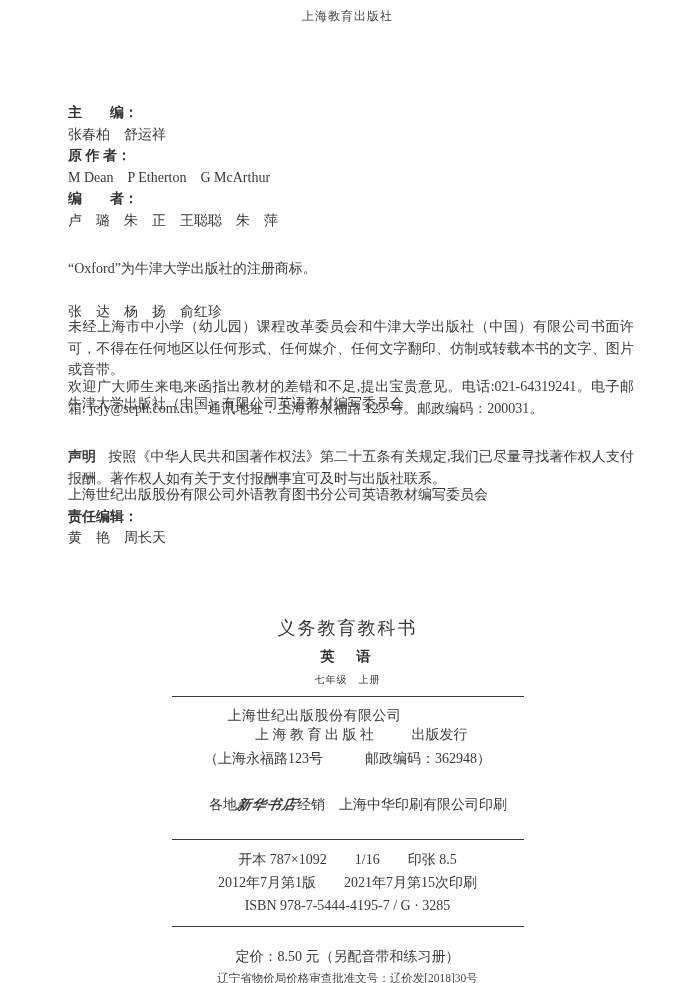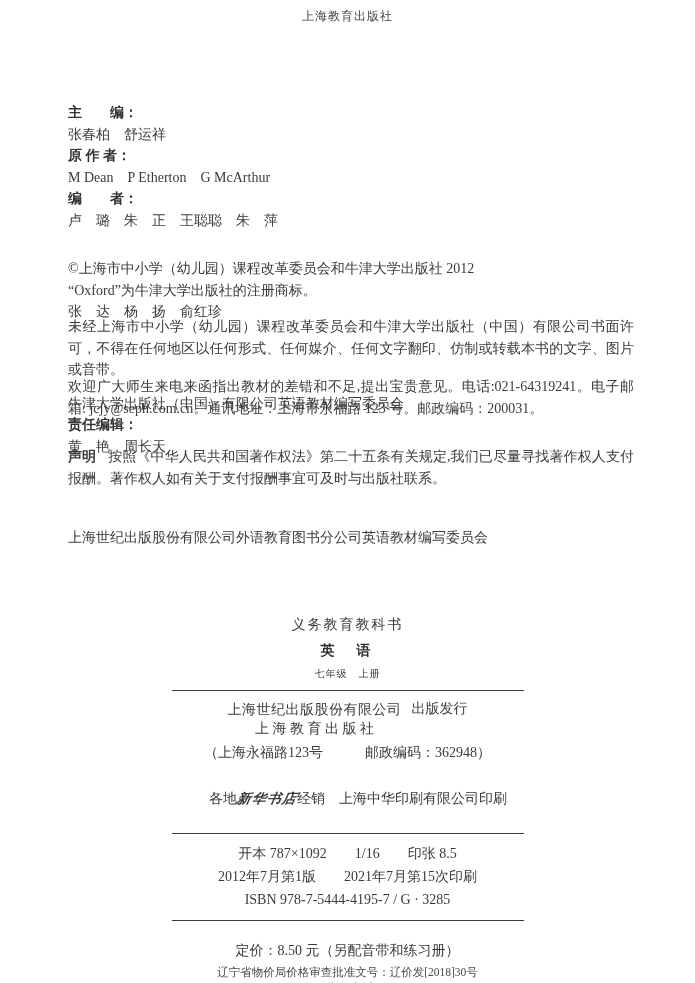--- a/index.html
+++ b/index.html
@@ -27,25 +27,25 @@
   
   .para { position:absolute; left:68px; width:566px; line-height:21.5px; text-align:justify; }
   .p-copyright { top:258px; }
   .p-permission { top:316px; }
   .p-feedback { top:376px; }
   .p-statement { top:446px; }
   .stmt-label { font-weight:bold; margin-right:12px; }
   
   .colophon { position:absolute; top:616px; left:50%; transform:translateX(-50%);
               width:352px; text-align:center; }
-  .series { font-size:14px; letter-spacing:2px; }
+  .series { font-size:18px; letter-spacing:2px; }
   .book-title { font-size:14px; font-weight:bold; letter-spacing:4px; margin-top:8px; color:#2e2e2e; }
   .grade { font-size:10px; margin-top:7px; letter-spacing:1px; }
   .rule { border:0; border-top:1.5px solid #3c3c3c; margin:9px 0 0 0; width:100%; }
-  .pub-wrap { display:flex; justify-content:center; align-items:flex-start; margin-top:9px; gap:10px; }
+  .pub-wrap { display:flex; justify-content:center; align-items:flex-end; margin-top:9px; gap:10px; }
   .pub-stack { line-height:19px; }
   .pub-line1 { letter-spacing:0.5px; }
   .pub-line2 { white-space:pre; }
   .pub-label { white-space:pre; }
   .address { margin-top:6px; white-space:pre; }
   .distribution { margin-top:12px; white-space:pre; }
   .script-logo { font-style:italic; font-weight:bold; display:inline-block;
                  transform:skewX(-10deg) scaleY(0.95); letter-spacing:1px; }
   .dist-gap { display:inline-block; width:14px; }
   .spec-block { margin-top:8px; line-height:23px; }
@@ -74,31 +74,30 @@
     </div>
     <div class="credit-row">
       <span class="credit-indent"></span>
       <span class="credit-value">张　达　杨　扬　俞红珍</span>
     </div>
     <div class="credit-row">
       <span class="credit-indent"></span>
       <span class="credit-value">牛津大学出版社（中国）有限公司英语教材编写委员会</span>
     </div>
     <div class="credit-row">
+      <span class="credit-indent"></span>
+      <span class="credit-value">上海世纪出版股份有限公司外语教育图书分公司英语教材编写委员会</span>
+    </div>
+    <div class="credit-row">
       <span class="credit-label">责任编辑：</span>
       <span class="credit-value">黄　艳　周长天</span>
-    </div>
-    <div class="credit-row">
-      <span class="credit-indent"></span>
-      <span class="credit-value">上海世纪出版股份有限公司外语教育图书分公司英语教材编写委员会</span>
     </div>
   </div>
 
   <div class="para p-copyright">
-    <div>©上海市中小学（幼儿园）课程改革委员会和牛津大学出版社 2012</div>
     <div>“Oxford”为牛津大学出版社的注册商标。</div>
   </div>
 
   <div class="para p-permission">未经上海市中小学（幼儿园）课程改革委员会和牛津大学出版社（中国）有限公司书面许可，不得在任何地区以任何形式、任何媒介、任何文字翻印、仿制或转载本书的文字、图片或音带。</div>
 
   <div class="para p-feedback">欢迎广大师生来电来函指出教材的差错和不足,提出宝贵意见。电话:021-64319241。电子邮箱: jcjy@seph.com.cn。通讯地址：上海市永福路 123 号。邮政编码：200031。</div>
 
   <div class="para p-statement">
     <span class="stmt-label">声明</span><span>按照《中华人民共和国著作权法》第二十五条有关规定,我们已尽量寻找著作权人支付报酬。著作权人如有关于支付报酬事宜可及时与出版社联系。</span>
   </div>

